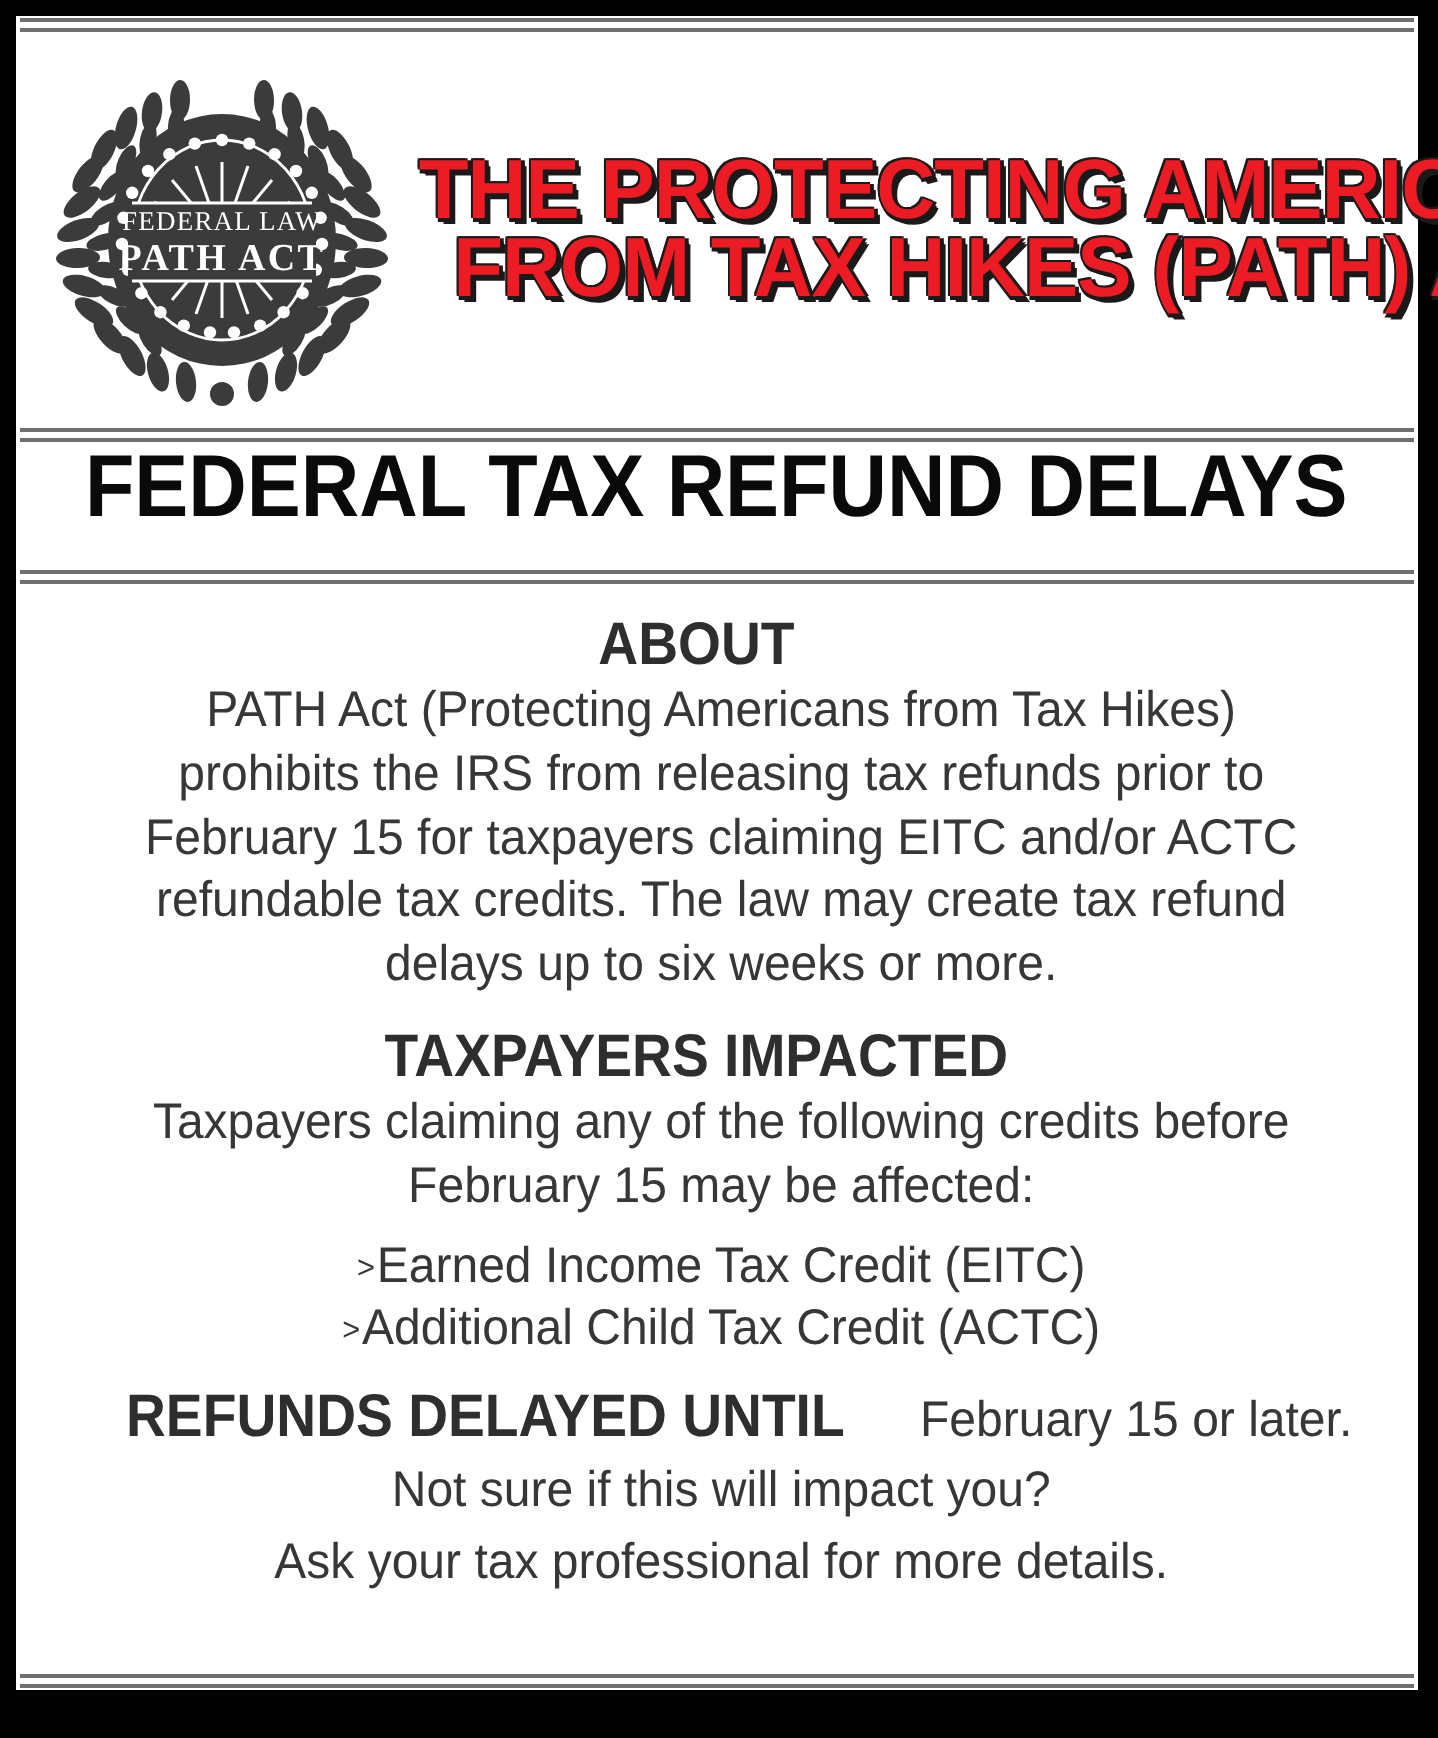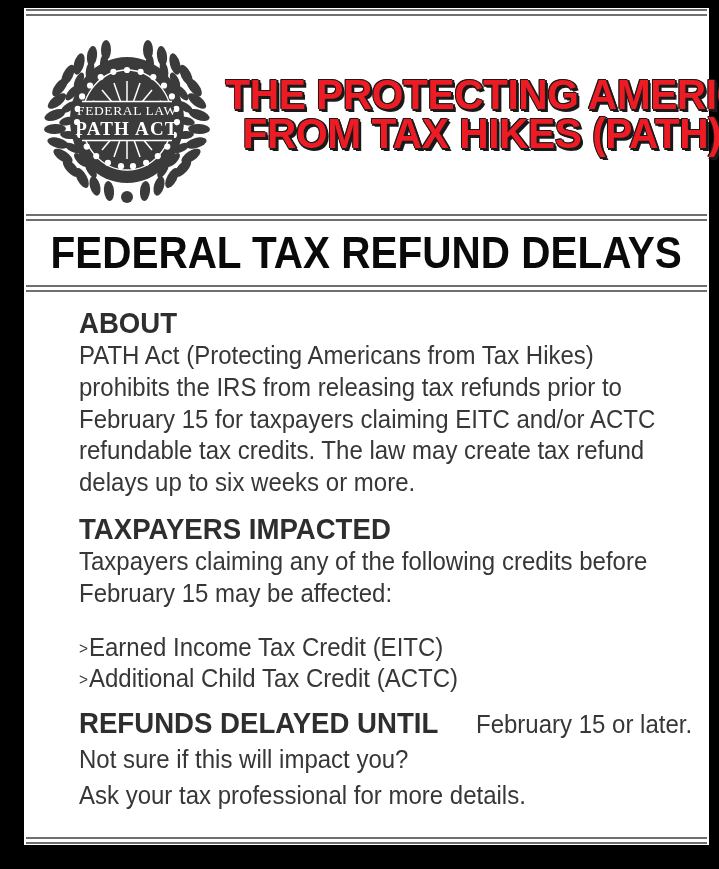--- a/index.html
+++ b/index.html
@@ -13,21 +13,21 @@
     font-family: "Liberation Sans", sans-serif;
     overflow: hidden;
   }
 
   #poster {
     position: relative;
     width: 719px;
     height: 869px;
     background: #000000;
     box-sizing: border-box;
-    padding: 8px 10px 24px 24px;
+    padding: 8px 10px 24px 8px;
   }
 
   .sheet {
     position: relative;
     width: 100%;
     height: 100%;
     background: #ffffff;
     box-sizing: border-box;
     display: flex;
     flex-direction: column;
@@ -93,41 +93,42 @@
        0 -1px 0 #1a1a1a,
       -1px -1px 0 #1a1a1a;
     white-space: nowrap;
   }
 
   
   .banner {
     flex: none;
     height: 62px;
     display: flex;
-    align-items: center;
+    align-items: flex-start;
     justify-content: center;
   }
   .banner-text {
     font-family: "Liberation Sans Narrow", "Liberation Sans", sans-serif;
     font-weight: 700;
     font-size: 44px;
     letter-spacing: 0px;
     color: #0a0a0a;
     transform: scaleX(0.92);
     white-space: nowrap;
     line-height: 1;
   }
 
   
   .body-area {
     flex: 1 1 auto;
     padding: 14px 26px 0 55px;
     box-sizing: border-box;
     color: #333333;
     overflow: hidden;
+    text-align: center;
   }
 
   .sec-head {
     font-family: "Liberation Sans Narrow", "Liberation Sans", sans-serif;
     font-weight: 700;
     font-size: 30px;
     color: #2e2e2e;
     letter-spacing: 0px;
     transform: scaleX(0.92);
     transform-origin: left center;
@@ -144,21 +145,21 @@
     transform: scaleX(0.96);
     transform-origin: left center;
     margin: 0;
   }
 
   .sec-about { margin-bottom: 14px; }
   .sec-impact { margin-bottom: 12px; }
 
   .bullets {
     list-style: none;
-    margin: 22px 0 0 0;
+    margin: 8px 0 0 0;
     padding: 0;
   }
   .bullets li {
     font-family: "Liberation Sans Narrow", "Liberation Sans", sans-serif;
     font-size: 25px;
     line-height: 1.25;
     color: #373737;
     transform: scaleX(0.96);
     transform-origin: left center;
     white-space: nowrap;

